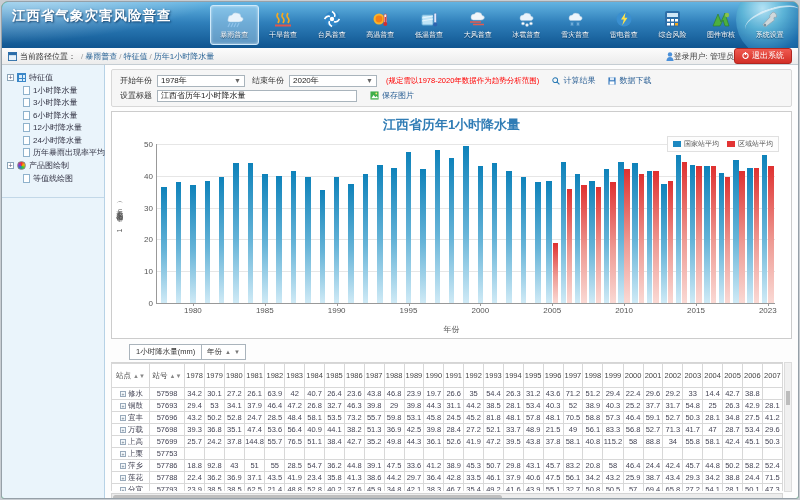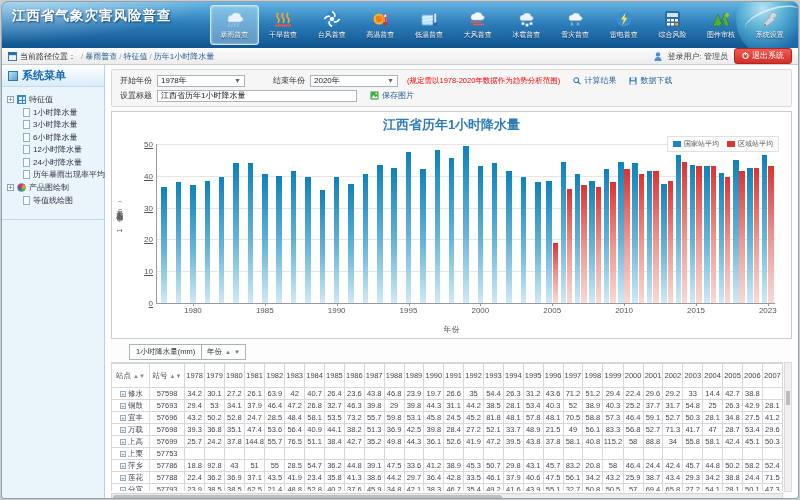--- a/index.html
+++ b/index.html
@@ -24,21 +24,21 @@
   .nav-item .nicon { width:22px; height:18px; display:flex; align-items:center; justify-content:center; }
   .nav-item .nlabel { font-size:7px; color:#fff; margin-top:2px; white-space:nowrap; text-shadow:0 1px 1px rgba(0,30,60,.8); }
 
   
   .crumb-bar { height:17px; background:linear-gradient(180deg,#fcfcfc,#ececec); border-bottom:1px solid #c5cdd3;
                display:flex; align-items:center; padding:0 6px; font-size:8px; color:#555; }
   .crumb-left { display:flex; align-items:center; gap:3px; flex:1; }
   .crumb-prefix { color:#333; font-weight:normal; }
   .crumb-sep { color:#999; margin:0 2px; }
   .crumb-link { color:#2a6496; cursor:pointer; }
-  .user-area { display:flex; align-items:center; gap:6px; }
+  .user-area { display:flex; align-items:center; }
   .user-text { color:#444; font-size:8px; }
   .logout-btn { background:linear-gradient(180deg,#ef5a50,#d32f27); color:#fff; font-size:8px; border:1px solid #b02620;
                 border-radius:3px; padding:1px 7px 2px 7px; display:flex; align-items:center; gap:3px; cursor:pointer; }
 
   
   .body { display:flex; height:433px; }
   .side { width:103px; background:#eaf4fb; border-right:1px solid #b7d2e6; display:flex; flex-direction:column; }
   .side-hdr { height:22px; background:linear-gradient(180deg,#ffffff,#d9ecf9); border-bottom:1px solid #c3dcee;
               display:flex; align-items:center; gap:4px; padding:0 6px; color:#1a6bb0; font-weight:bold; font-size:11px; }
   .side-hdr .sh-icon { width:10px; height:10px; border:1px solid #2a7ab5; background:linear-gradient(135deg,#bfe0f5,#5ba3d4); }
@@ -72,21 +72,21 @@
 
   
   .chart { position:relative; margin-top:4px; height:228px; border:1px solid #ccc; background:#fff; }
   .chart-title { position:absolute; top:4px; left:0; right:0; text-align:center; color:#2f7cb5; font-size:13px; font-weight:bold; }
   .legend { position:absolute; top:24px; right:12px; display:flex; gap:8px; border:1px solid #e0e0e0; background:#fdfdfd;
             padding:2px 5px; font-size:7px; color:#555; z-index:5; }
   .lg-item { display:flex; align-items:center; gap:3px; }
   .lg-sw { width:8px; height:6px; }
   .plot { position:absolute; left:44px; right:16px; top:32px; bottom:34px; border-left:1px solid #999; border-bottom:1px solid #999; }
   .gridline { position:absolute; left:0; right:0; height:1px; background:#e6e6e6; }
-  .ytick { position:absolute; left:-34px; width:30px; text-align:right; font-size:8px; color:#555;text-decoration:underline; }
+  .ytick { position:absolute; left:-34px; width:30px; text-align:right; font-size:8px; color:#555; }
   .ylab { position:absolute; left:3px; top:95px; writing-mode:vertical-rl; transform:rotate(180deg); font-size:7px; color:#555; letter-spacing:1px; }
   .bar { position:absolute; bottom:0; }
   .bar.b { background:linear-gradient(180deg,#0e82ba 0%,#66b4d8 55%,#cfeaf6 100%); }
   .bar.r { background:linear-gradient(180deg,#df3130 0%,#ee9a93 55%,#fad9d4 100%); }
   .xtickmark { position:absolute; width:1px; height:3px; background:#999; }
   .xticklab { position:absolute; width:30px; text-align:center; font-size:8px; color:#555; }
   .xlab-txt { position:absolute; left:0; right:0; bottom:3px; text-align:center; font-size:8px; color:#555; }
 
   
   .tablepanel { position:relative; margin-top:5px; height:158px; }
@@ -278,24 +278,20 @@
             <line x1="4" y1="0" x2="4" y2="3.4" stroke="#fff" stroke-width="1.4"></line>
           </svg>
         <span>退出系统</span>
       </div>
     </div>
   </div>
 
   <div class="body">
 
     <div class="side">
-      <div class="side-hdr">
-        <span class="sh-icon"></span>
-        <span>系统菜单</span>
-      </div>
       <div class="tree" id="tree">
           <div class="tg-row">
             <span class="exp">+</span>
             <span class="gicon-grid"></span>
             <span class="leaf-label">特征值</span>
           </div>
           <div class="leaf-row">
             <span class="licon"></span>
             <span class="leaf-label">1小时降水量</span>
           </div>
@@ -334,21 +330,21 @@
 
     <div class="main">
 
       <div class="formbar">
         <div class="frow">
           <span class="lbl">开始年份</span>
           <div class="sel">
             <span>1978年</span>
               <span class="caret">▼</span>
           </div>
-          <span class="lbl" style="margin-left:23px">结束年份</span>
+          <span class="lbl" style="margin-left:2px">结束年份</span>
           <div class="sel">
             <span>2020年</span>
               <span class="caret">▼</span>
           </div>
           <span class="note">(规定需以1978-2020年数据作为趋势分析范围)</span>
           <div class="linkbtn">
             <svg width="8" height="8" viewBox="0 0 10 10">
                 <circle cx="4" cy="4" r="3" fill="none" stroke="#2a7ab5" stroke-width="1.3"></circle>
                 <line x1="6.2" y1="6.2" x2="9.3" y2="9.3" stroke="#2a7ab5" stroke-width="1.4"></line>
               </svg>

